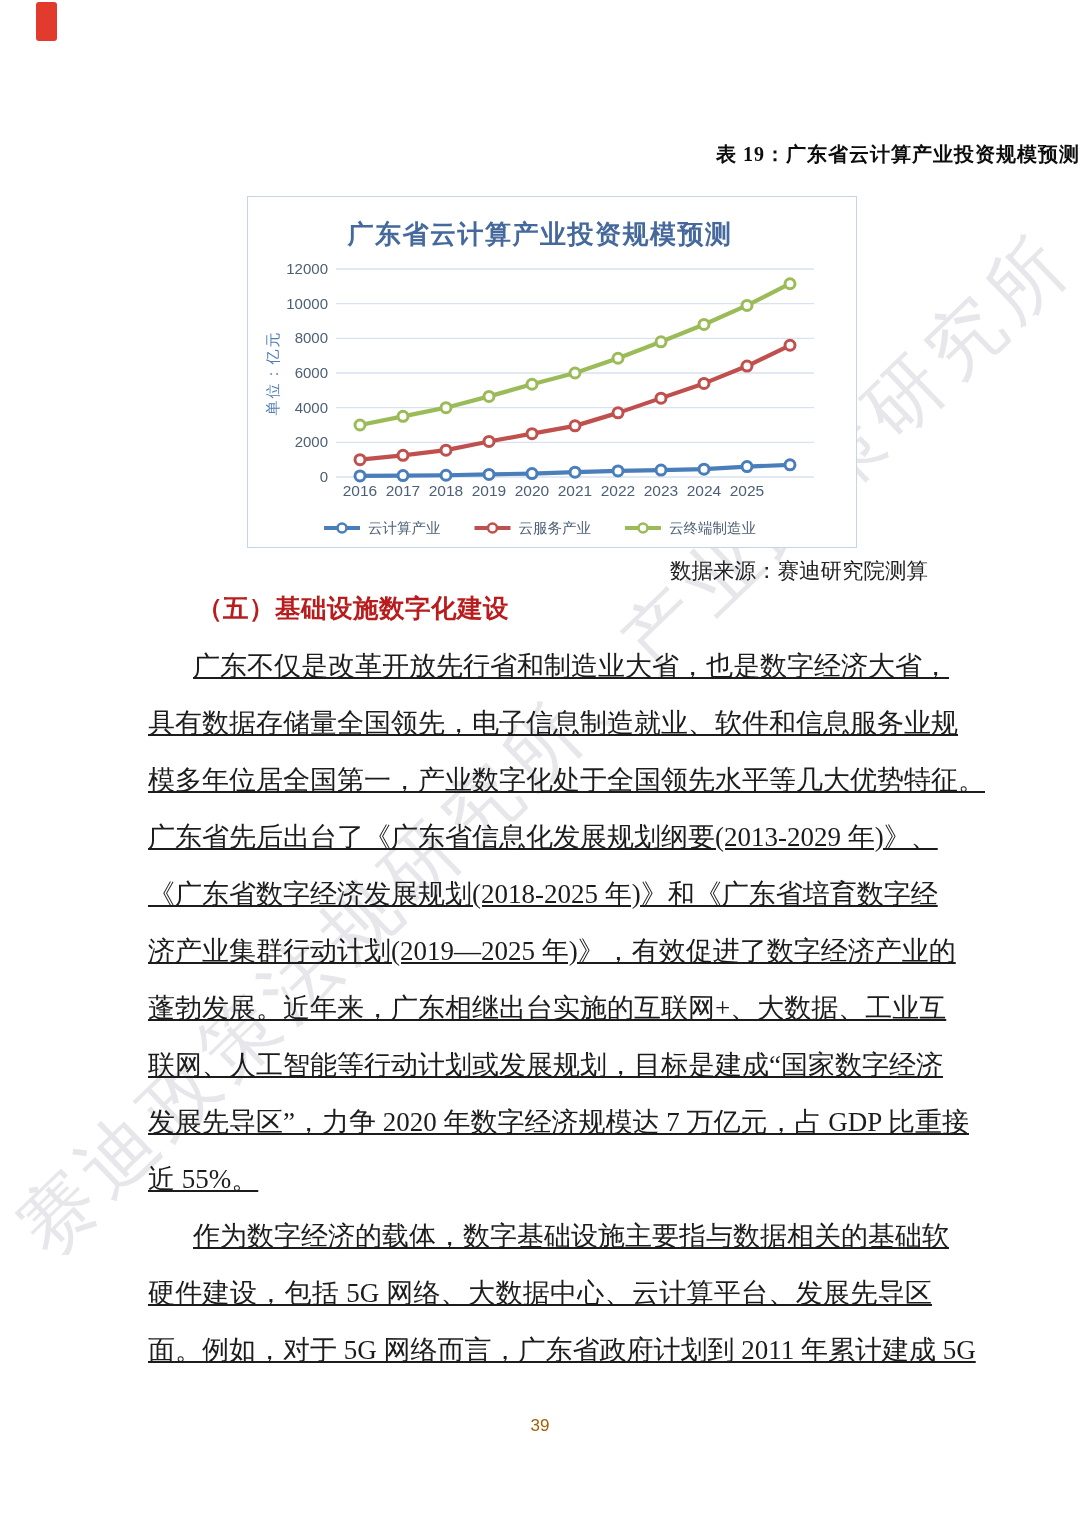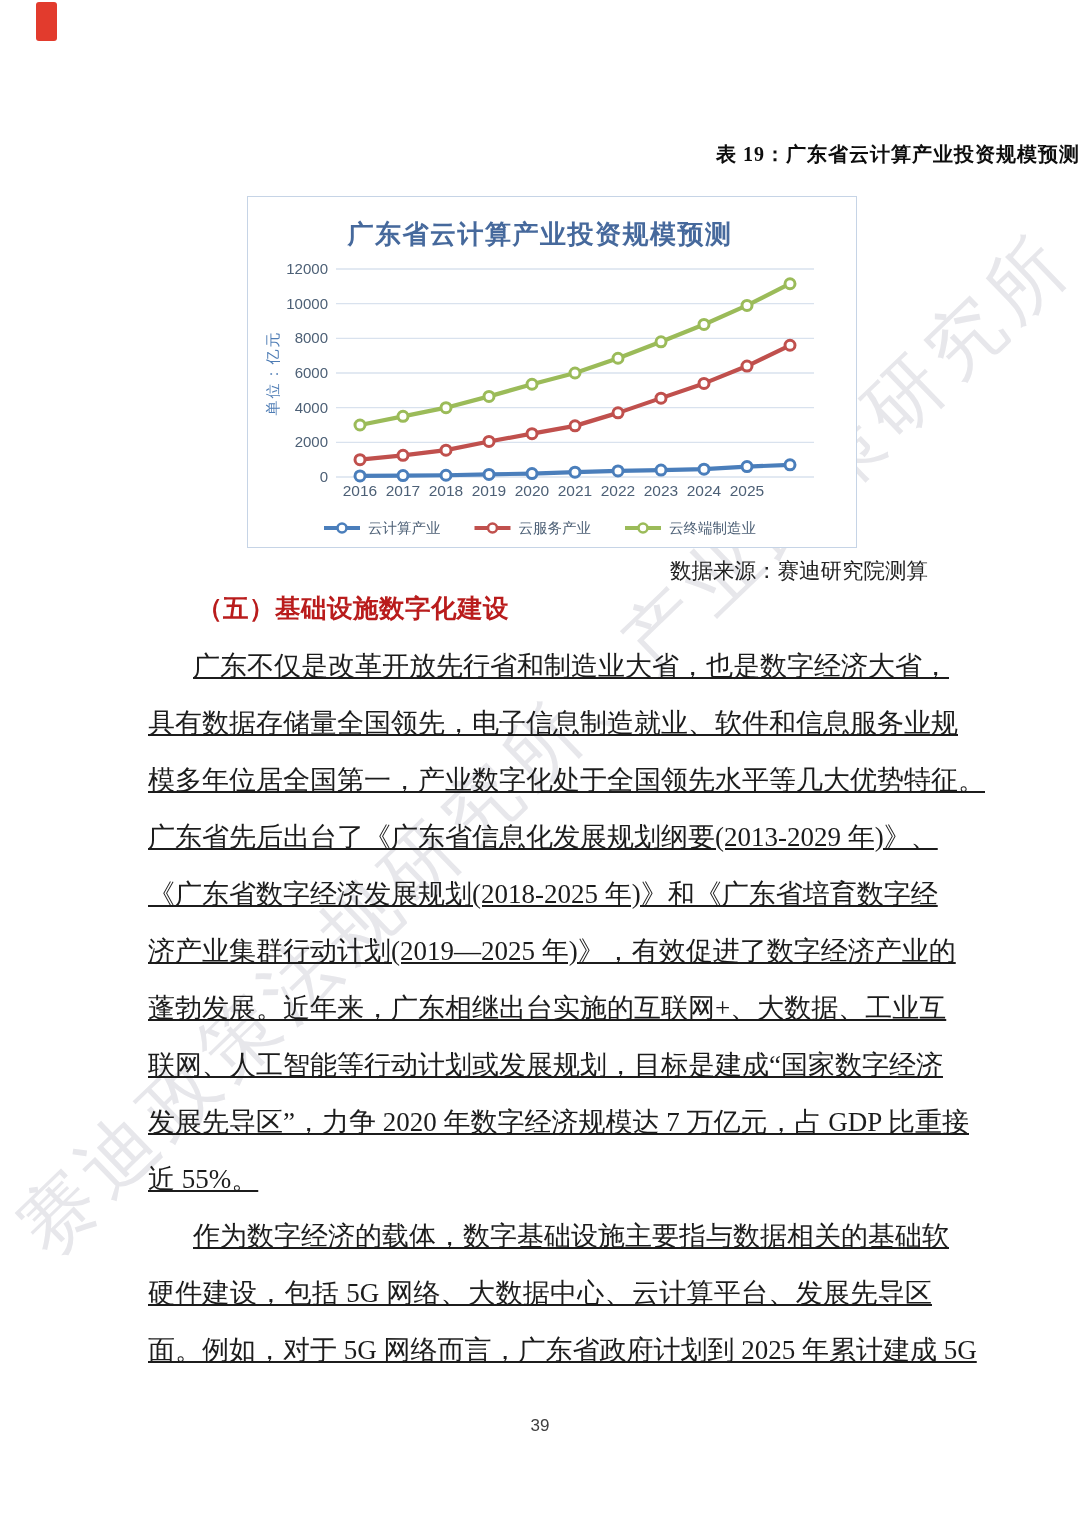--- a/index.html
+++ b/index.html
@@ -67,21 +67,21 @@
   }
   .body-text .line.no-stretch{
     text-align:left;text-align-last:left;
   }
   .body-text .line.indent{
     text-indent:45px;
   }
   .page-number{
     position:absolute;left:0;top:1416px;width:1080px;
     text-align:center;
-    font-size:17px;color:#404040;
+    font-size:17px;color:#a16207;
     font-family:"Liberation Sans","DejaVu Sans",sans-serif;
     z-index:2;
   }
 </style>
 </head>
 <body>
 
 <div class="watermark">赛迪政策法规研究所、产业政策研究所</div>
 
 <div class="corner-mark" style="background: rgb(226, 59, 45);"></div>
@@ -174,16 +174,16 @@
     <div class="line">模多年位居全国第一，产业数字化处于全国领先水平等几大优势特征。</div>
     <div class="line">广东省先后出台了《广东省信息化发展规划纲要(2013-2029 年)》、</div>
     <div class="line">《广东省数字经济发展规划(2018-2025 年)》和《广东省培育数字经</div>
     <div class="line">济产业集群行动计划(2019—2025 年)》，有效促进了数字经济产业的</div>
     <div class="line">蓬勃发展。近年来，广东相继出台实施的互联网+、大数据、工业互</div>
     <div class="line">联网、人工智能等行动计划或发展规划，目标是建成“国家数字经济</div>
     <div class="line">发展先导区”，力争 2020 年数字经济规模达 7 万亿元，占 GDP 比重接</div>
     <div class="line no-stretch">近 55%。</div>
     <div class="line indent">作为数字经济的载体，数字基础设施主要指与数据相关的基础软</div>
     <div class="line">硬件建设，包括 5G 网络、大数据中心、云计算平台、发展先导区</div>
-    <div class="line">面。例如，对于 5G 网络而言，广东省政府计划到 2025 年累计建成 5G</div>
+    <div class="line">面。例如，对于 5G 网络而言，广东省政府计划到 2011 年累计建成 5G</div>
   </div>
 
 <div class="page-number">39</div>
 
 </body></html>

